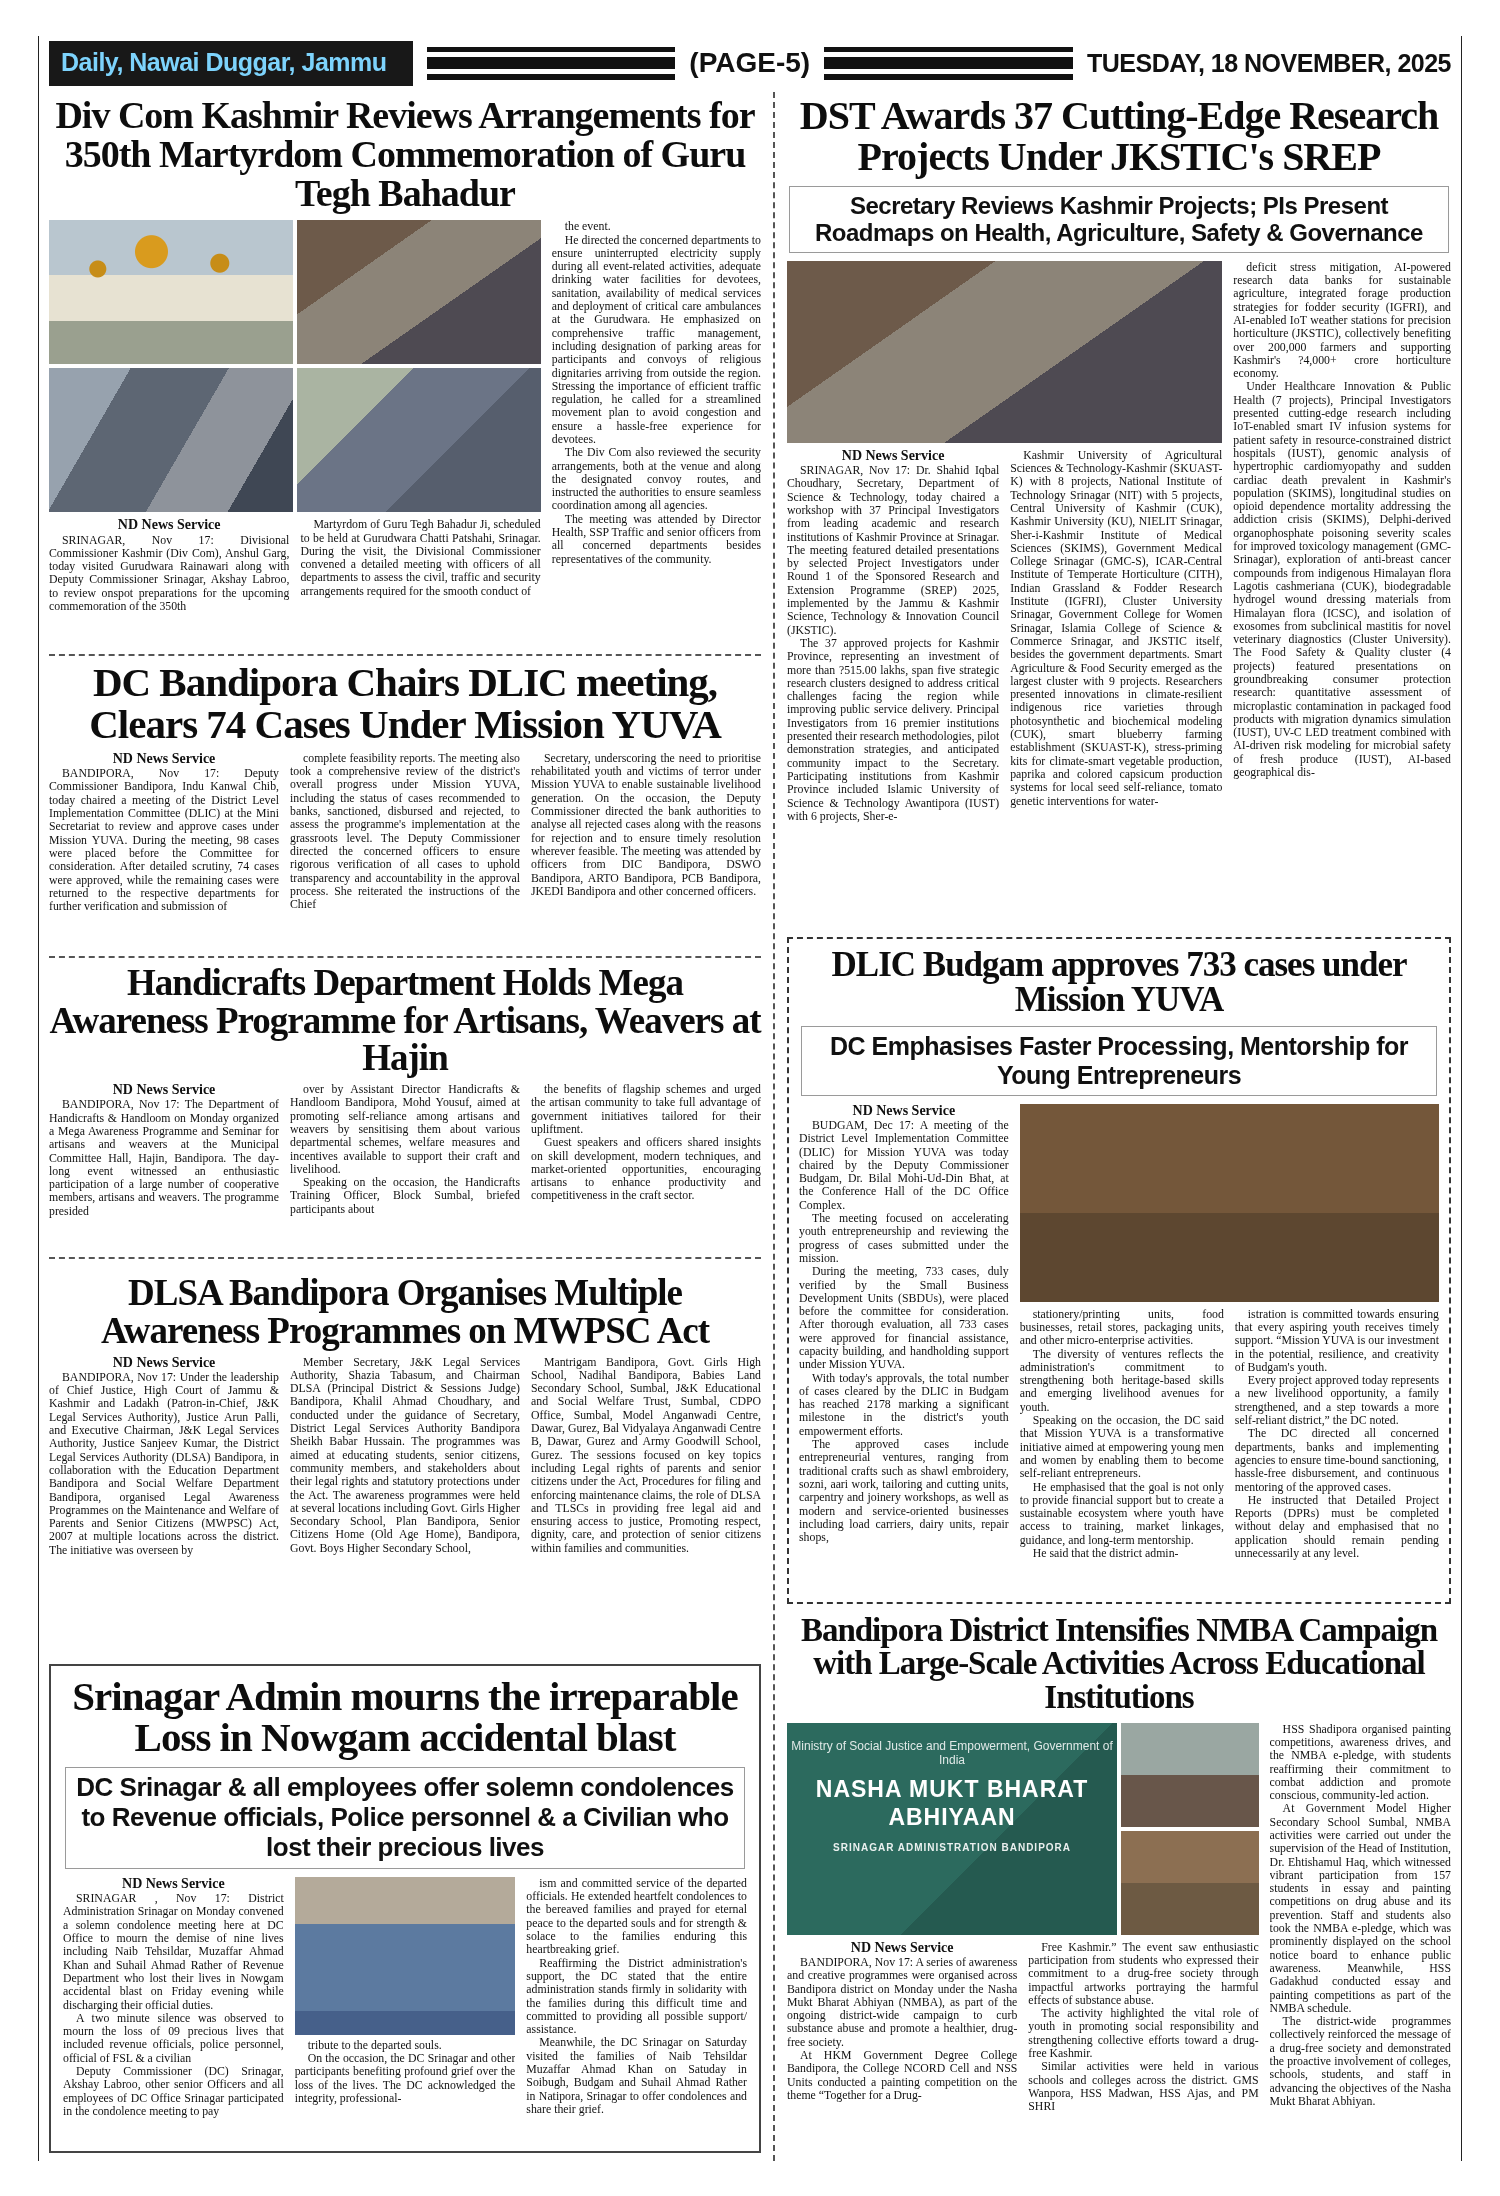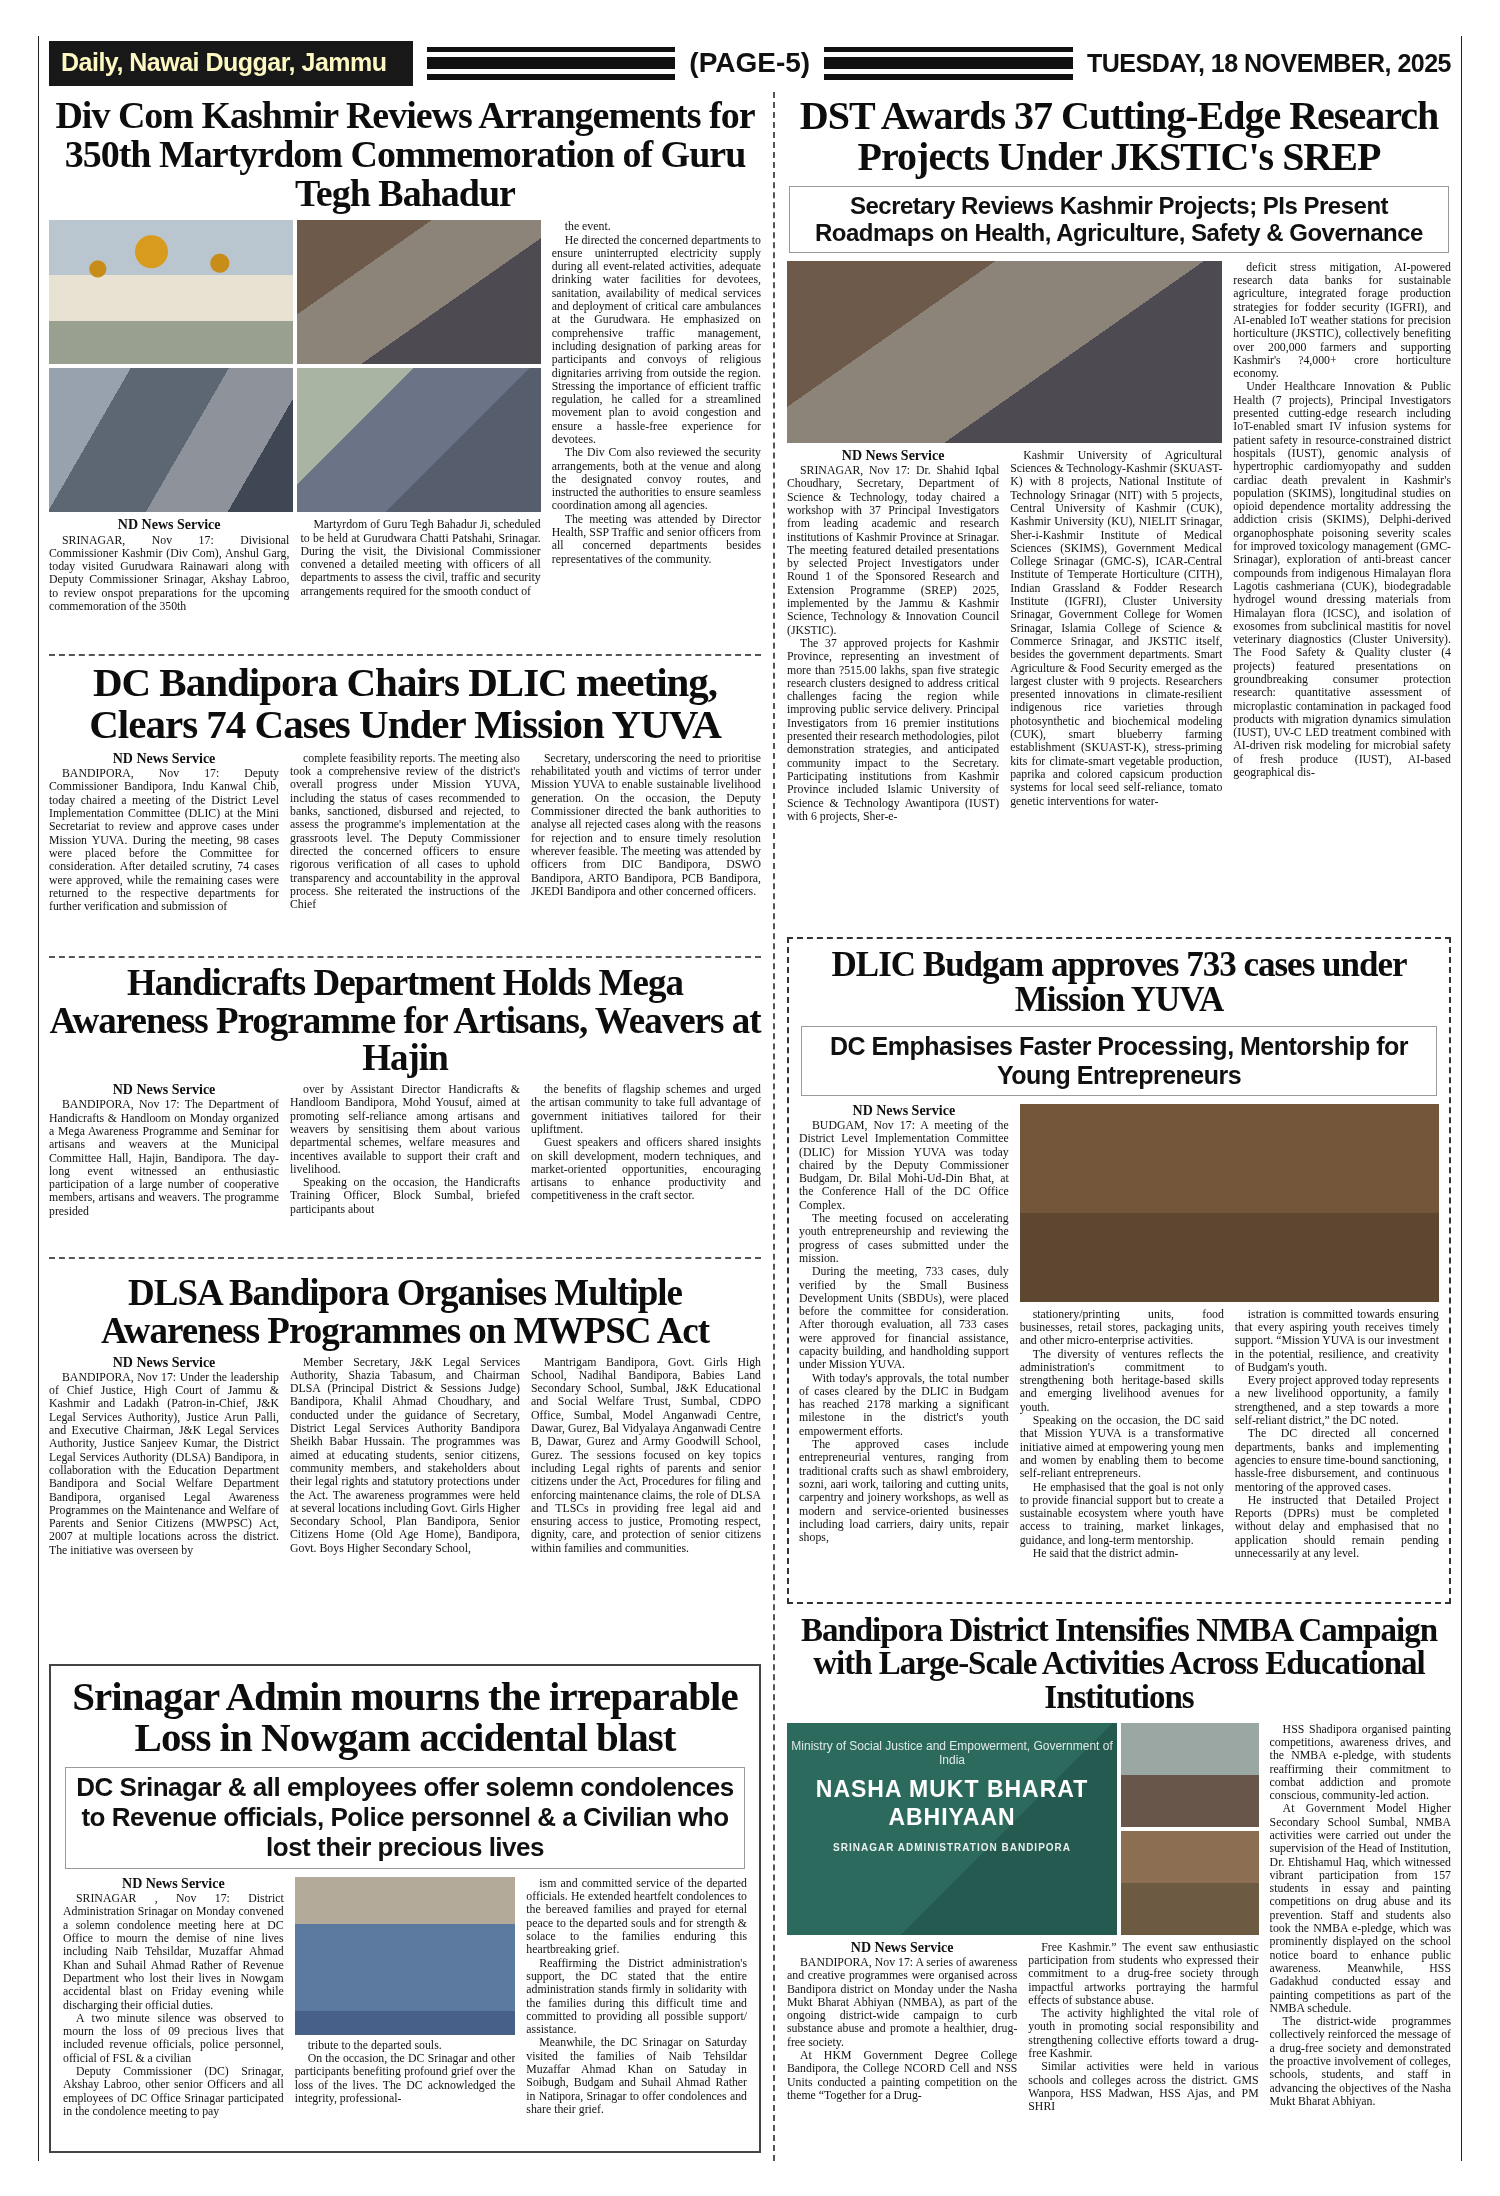--- a/index.html
+++ b/index.html
@@ -8,21 +8,21 @@
     font-family: "Liberation Serif", "DejaVu Serif", serif; overflow: hidden;
   }
   .page-inner {
     width: 1424px; margin: 36px auto 0;
     border-left: 1.5px solid #222; border-right: 1.5px solid #222;
     padding: 4px 10px 0;
   }
   
   .masthead { display: flex; align-items: center; gap: 14px; height: 46px; }
   .brand-box {
-    background: #181818; color: #fef9c3; font-family: "Liberation Sans", sans-serif;
+    background: #181818; color: #7dd3fc; font-family: "Liberation Sans", sans-serif;
     font-weight: bold; font-size: 25px; letter-spacing: -0.5px;
     padding: 7px 26px 9px 12px; white-space: nowrap;
   }
   .stripes {
     flex: 1; height: 33px;
     background: linear-gradient(to bottom,#111 0 5px,#fff 5px 10px,#111 10px 22px,#fff 22px 27px,#111 27px 33px);
   }
   .page-label { font-family: "Liberation Sans", sans-serif; font-weight: bold; font-size: 28px; white-space: nowrap; }
   .issue-date { font-family: "Liberation Sans", sans-serif; font-weight: bold; font-size: 25px; white-space: nowrap; letter-spacing: -0.5px; }
   
@@ -235,21 +235,21 @@
         </div>
       </div>
 
       <div class="box-dash">
         <div class="headline" style="font-size:35px; margin:0 0 4px;">DLIC Budgam approves 733 cases under Mission YUVA</div>
         <div class="subhead-box" style="font-size:25px;">DC  Emphasises Faster Processing, Mentorship for Young Entrepreneurs</div>
         <div class="cols" style="height:492px;">
           <div class="c" style="flex:1;">
             <div class="byline">ND News Service</div>
             <div>
-                <p>BUDGAM, Nov 17: A meeting of the District Level Implementation Committee (DLIC) for Mission YUVA was today chaired by the Deputy Commissioner Budgam, Dr. Bilal Mohi-Ud-Din Bhat, at the Conference Hall of the DC Office Complex.</p>
+                <p>BUDGAM, Dec 17: A meeting of the District Level Implementation Committee (DLIC) for Mission YUVA was today chaired by the Deputy Commissioner Budgam, Dr. Bilal Mohi-Ud-Din Bhat, at the Conference Hall of the DC Office Complex.</p>
                 <p>The meeting focused on accelerating youth entrepreneurship and reviewing the progress of cases submitted under the mission.</p>
                 <p>During the meeting, 733 cases, duly verified by the Small Business Development Units (SBDUs), were placed before the committee for consideration. After thorough evaluation, all 733 cases were approved for financial assistance, capacity building, and handholding support under Mission YUVA.</p>
                 <p>With today's approvals, the total number of cases cleared by the DLIC in Budgam has reached 2178 marking a significant milestone in the district's youth empowerment efforts.</p>
                 <p>The approved cases include entrepreneurial ventures, ranging from traditional crafts such as shawl embroidery, sozni, aari work, tailoring and cutting units, carpentry and joinery workshops, as well as modern and service-oriented businesses including load carriers, dairy units, repair shops,</p>
               </div>
           </div>
           <div style="flex:2; display:flex; flex-direction:column; gap:6px;">
             <div class="ph t-dc-desk" style="height:198px;"></div>
             <div class="cols" style="flex:1;">
               <div class="c">

